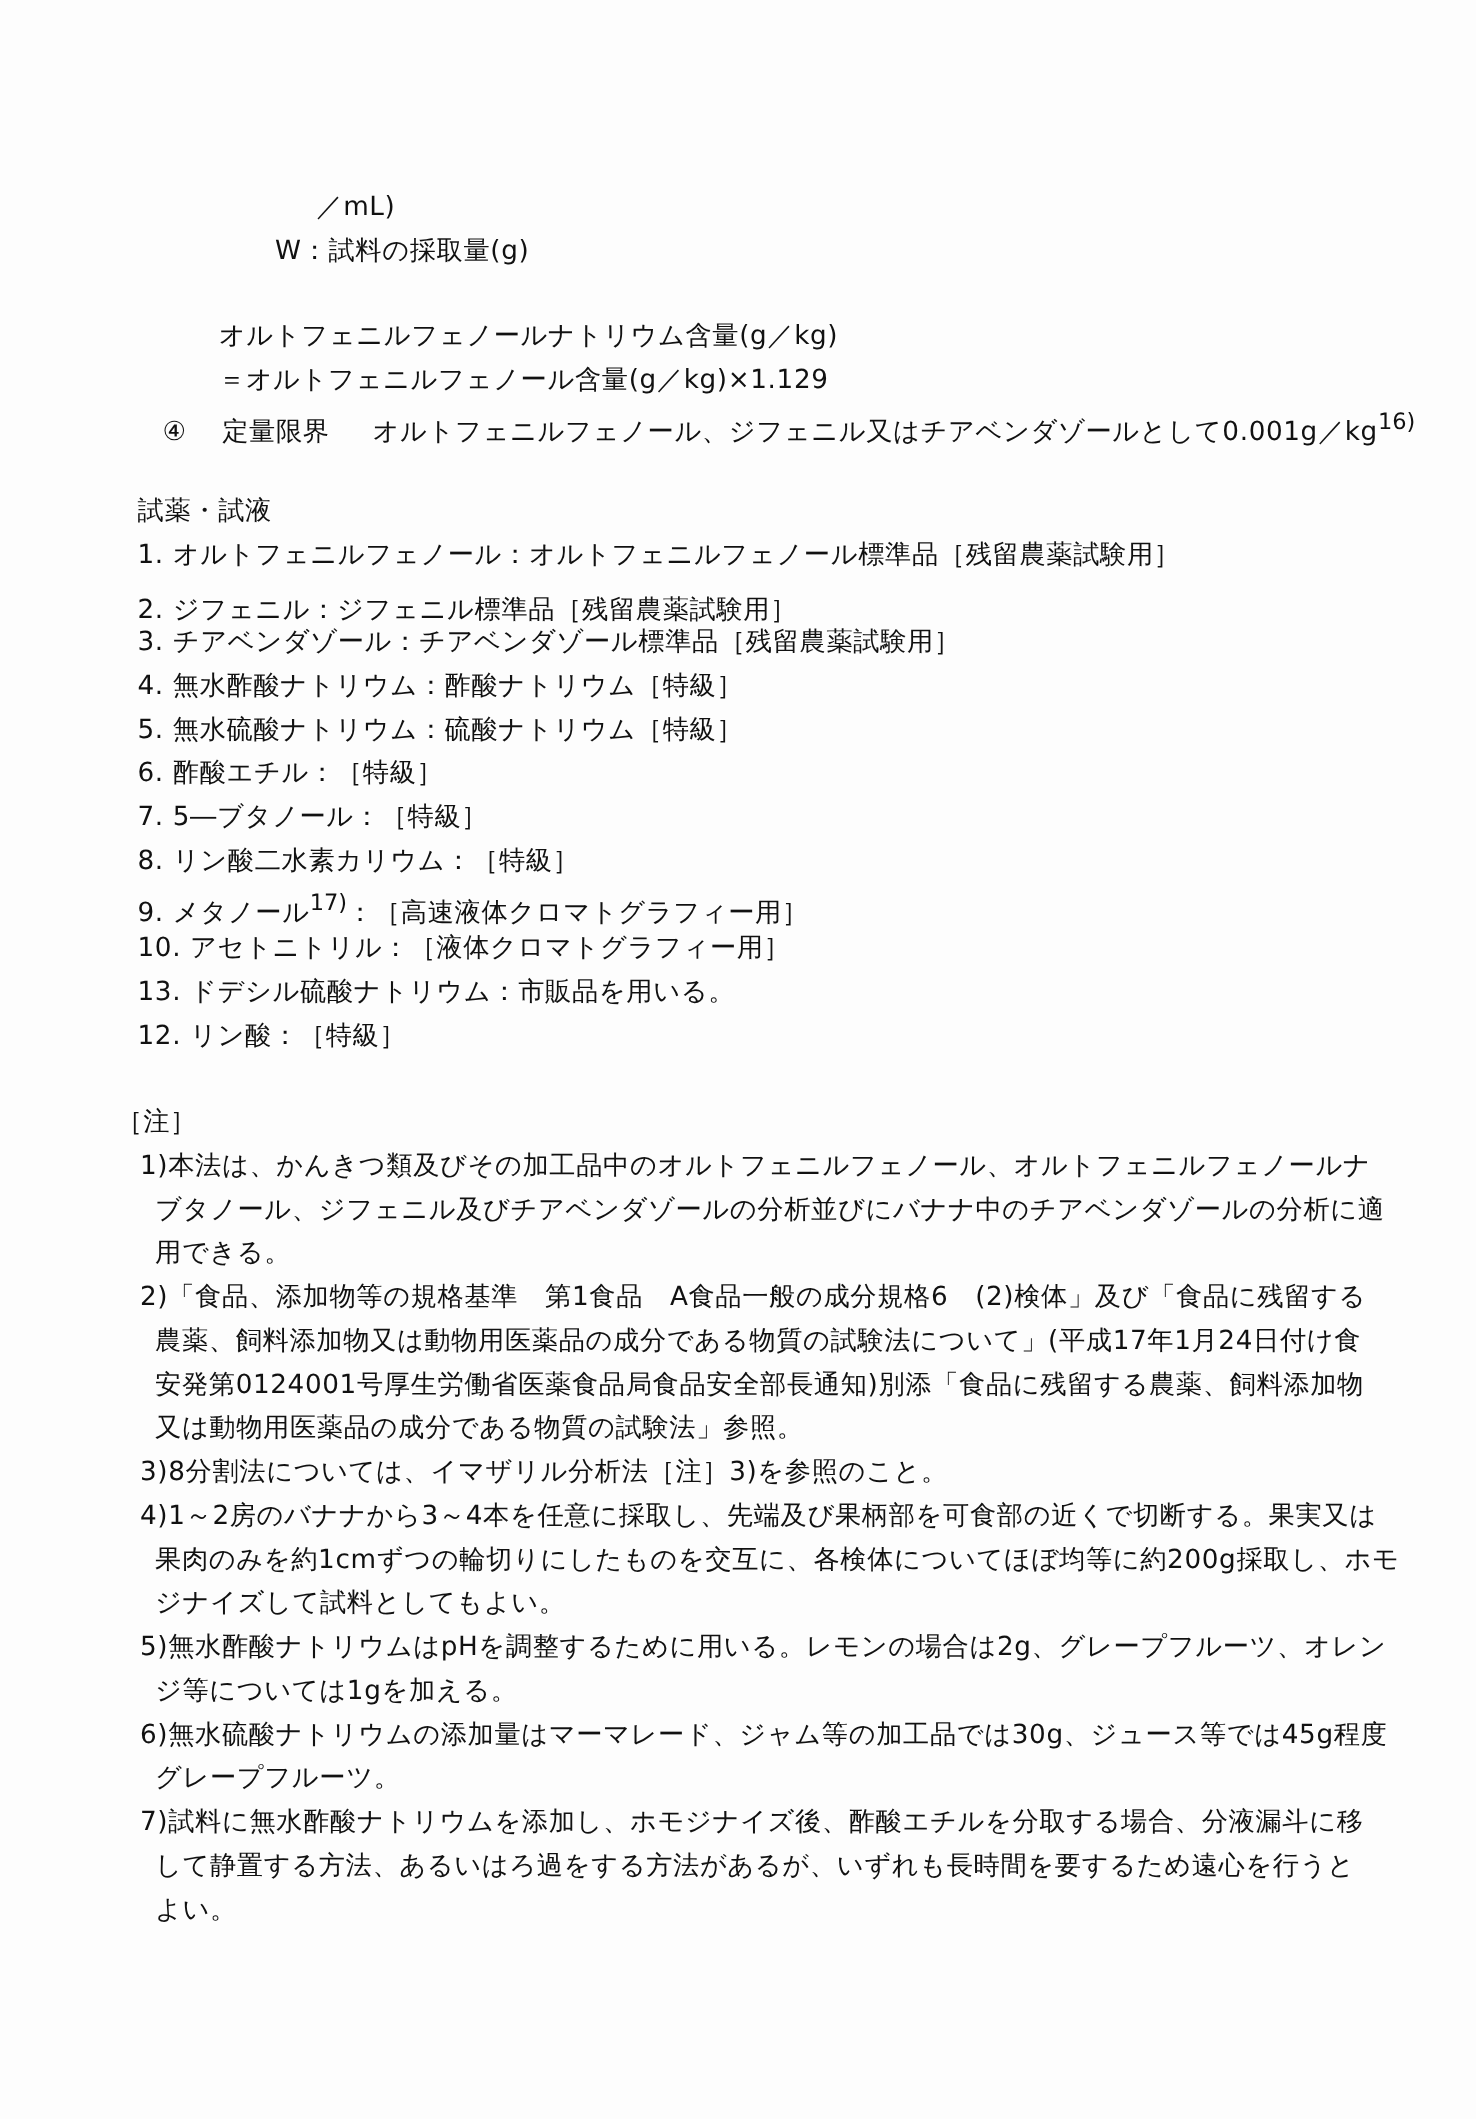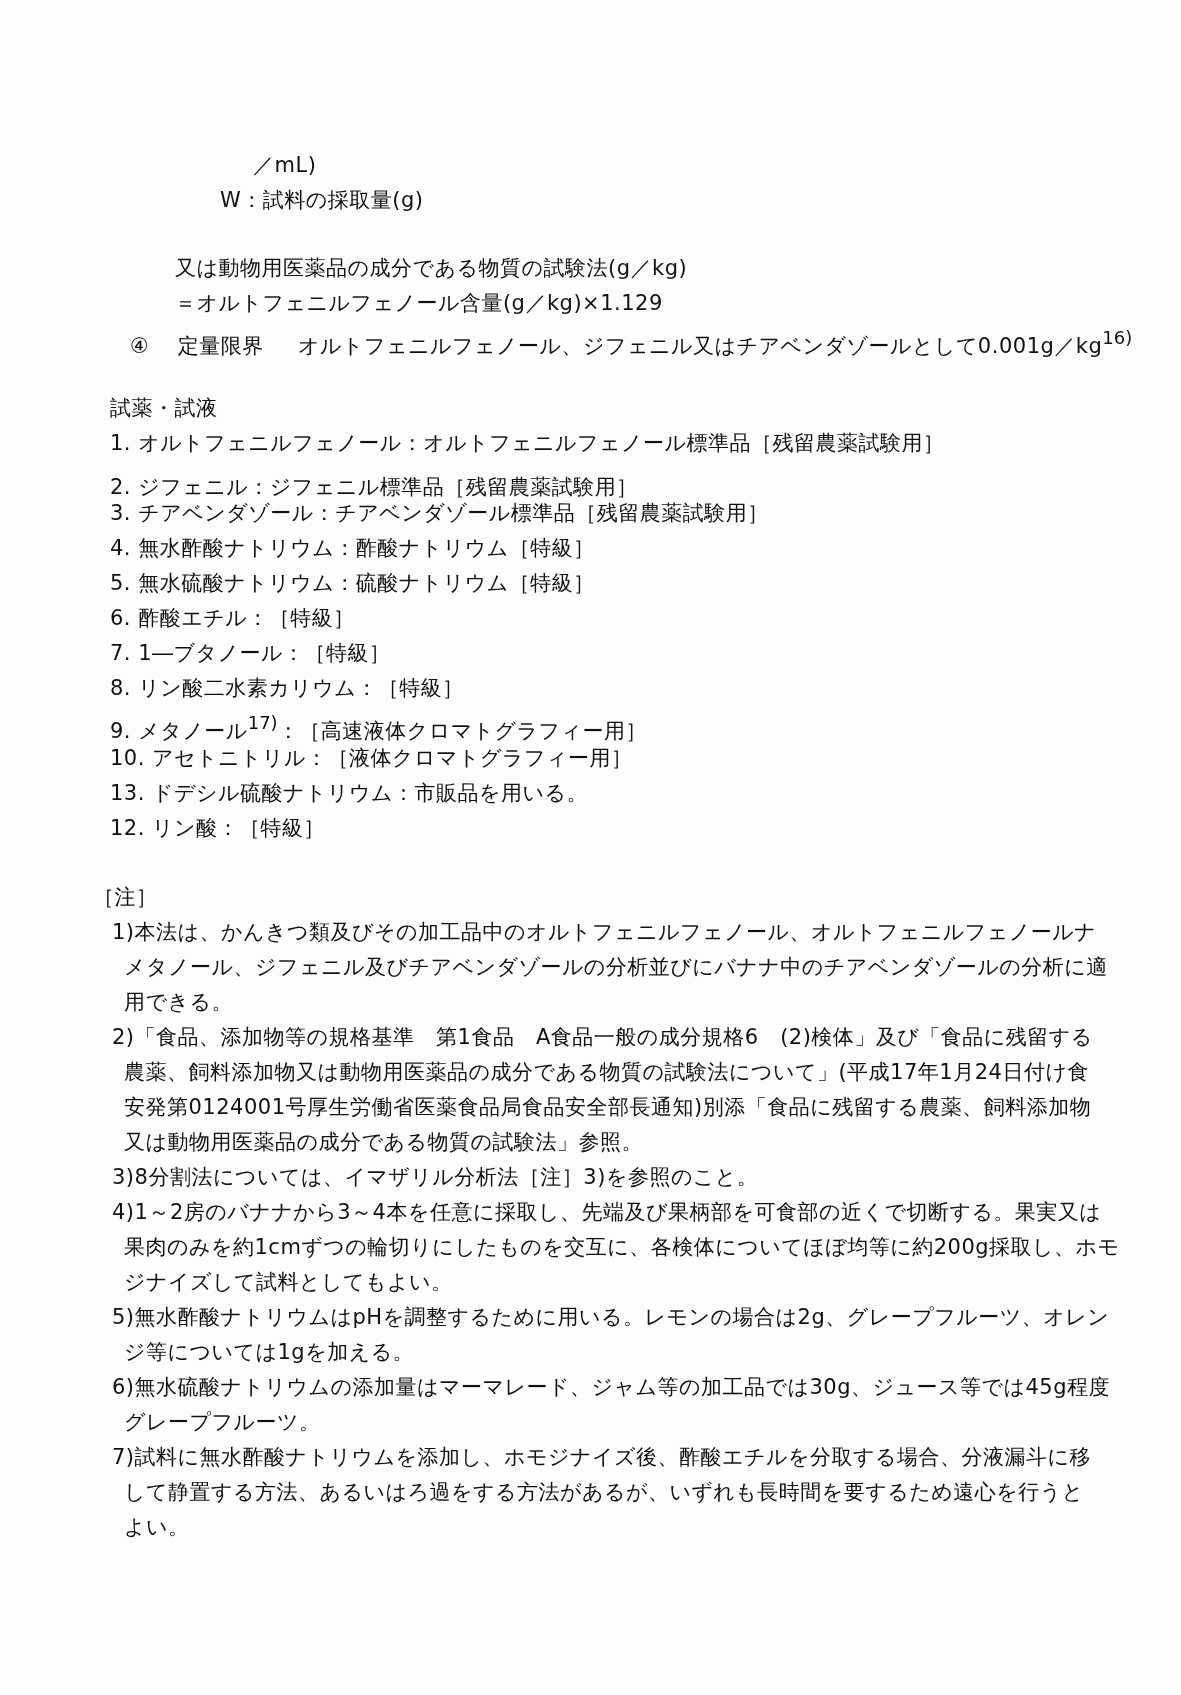--- a/index.html
+++ b/index.html
@@ -27,21 +27,21 @@
       vertical-align: 9px;
       letter-spacing: 0;
     }
   </style>
 </head>
 <body>
 
 <div class="ln" style="left:253px; top:152px;">／mL)</div>
 <div class="ln" style="left:220px; top:187px;">W：試料の採取量(g)</div>
 
-<div class="ln" style="left:175px; top:255px;">又は動物用医薬品の成分である物質の試験法(g／kg)</div>
+<div class="ln" style="left:175px; top:255px;">オルトフェニルフェノールナトリウム含量(g／kg)</div>
 <div class="ln" style="left:175px; top:290px;">＝オルトフェニルフェノール含量(g／kg)×1.129</div>
 
 <div class="ln" style="left:130px; top:325px;">
   <span>④</span>
   <span style="display:inline-block; width:14px;"></span>
   <span>定量限界</span>
   <span style="display:inline-block; width:20px;"></span>
   <span>オルトフェニルフェノール、ジフェニル又はチアベンダゾールとして0.001g／kg</span><span class="sup">16)</span>
 </div>
 
@@ -66,21 +66,21 @@
 <div class="ln" style="left:110px; top:570px;">
   <span>5.</span>
   <span>無水硫酸ナトリウム：硫酸ナトリウム［特級］</span>
 </div>
 <div class="ln" style="left:110px; top:605px;">
   <span>6.</span>
   <span>酢酸エチル：［特級］</span>
 </div>
 <div class="ln" style="left:110px; top:640px;">
   <span>7.</span>
-  <span>1―ブタノール：［特級］</span>
+  <span>5―ブタノール：［特級］</span>
 </div>
 <div class="ln" style="left:110px; top:675px;">
   <span>8.</span>
   <span>リン酸二水素カリウム：［特級］</span>
 </div>
 <div class="ln" style="left:110px; top:710px;">
   <span>9.</span>
   <span>メタノール</span><span class="sup">17)</span><span>：［高速液体クロマトグラフィー用］</span>
 </div>
 <div class="ln" style="left:110px; top:745px;">
@@ -92,21 +92,21 @@
   <span>ドデシル硫酸ナトリウム：市販品を用いる。</span>
 </div>
 <div class="ln" style="left:110px; top:815px;">
   <span>12.</span>
   <span>リン酸：［特級］</span>
 </div>
 
 <div class="ln" style="left:93px; top:884px;">［注］</div>
 
 <div class="ln" style="left:112px; top:919px;">1)本法は、かんきつ類及びその加工品中のオルトフェニルフェノール、オルトフェニルフェノールナ</div>
-<div class="ln" style="left:124px; top:954px;">メタノール、ジフェニル及びチアベンダゾールの分析並びにバナナ中のチアベンダゾールの分析に適</div>
+<div class="ln" style="left:124px; top:954px;">ブタノール、ジフェニル及びチアベンダゾールの分析並びにバナナ中のチアベンダゾールの分析に適</div>
 <div class="ln" style="left:124px; top:989px;">用できる。</div>
 <div class="ln" style="left:112px; top:1024px;">2)「食品、添加物等の規格基準　第1食品　A食品一般の成分規格6　(2)検体」及び「食品に残留する</div>
 <div class="ln" style="left:124px; top:1059px;">農薬、飼料添加物又は動物用医薬品の成分である物質の試験法について」(平成17年1月24日付け食</div>
 <div class="ln" style="left:124px; top:1094px;">安発第0124001号厚生労働省医薬食品局食品安全部長通知)別添「食品に残留する農薬、飼料添加物</div>
 <div class="ln" style="left:124px; top:1129px;">又は動物用医薬品の成分である物質の試験法」参照。</div>
 <div class="ln" style="left:112px; top:1164px;">3)8分割法については、イマザリル分析法［注］3)を参照のこと。</div>
 <div class="ln" style="left:112px; top:1199px;">4)1～2房のバナナから3～4本を任意に採取し、先端及び果柄部を可食部の近くで切断する。果実又は</div>
 <div class="ln" style="left:124px; top:1234px;">果肉のみを約1cmずつの輪切りにしたものを交互に、各検体についてほぼ均等に約200g採取し、ホモ</div>
 <div class="ln" style="left:124px; top:1269px;">ジナイズして試料としてもよい。</div>
 <div class="ln" style="left:112px; top:1304px;">5)無水酢酸ナトリウムはpHを調整するために用いる。レモンの場合は2g、グレープフルーツ、オレン</div>

